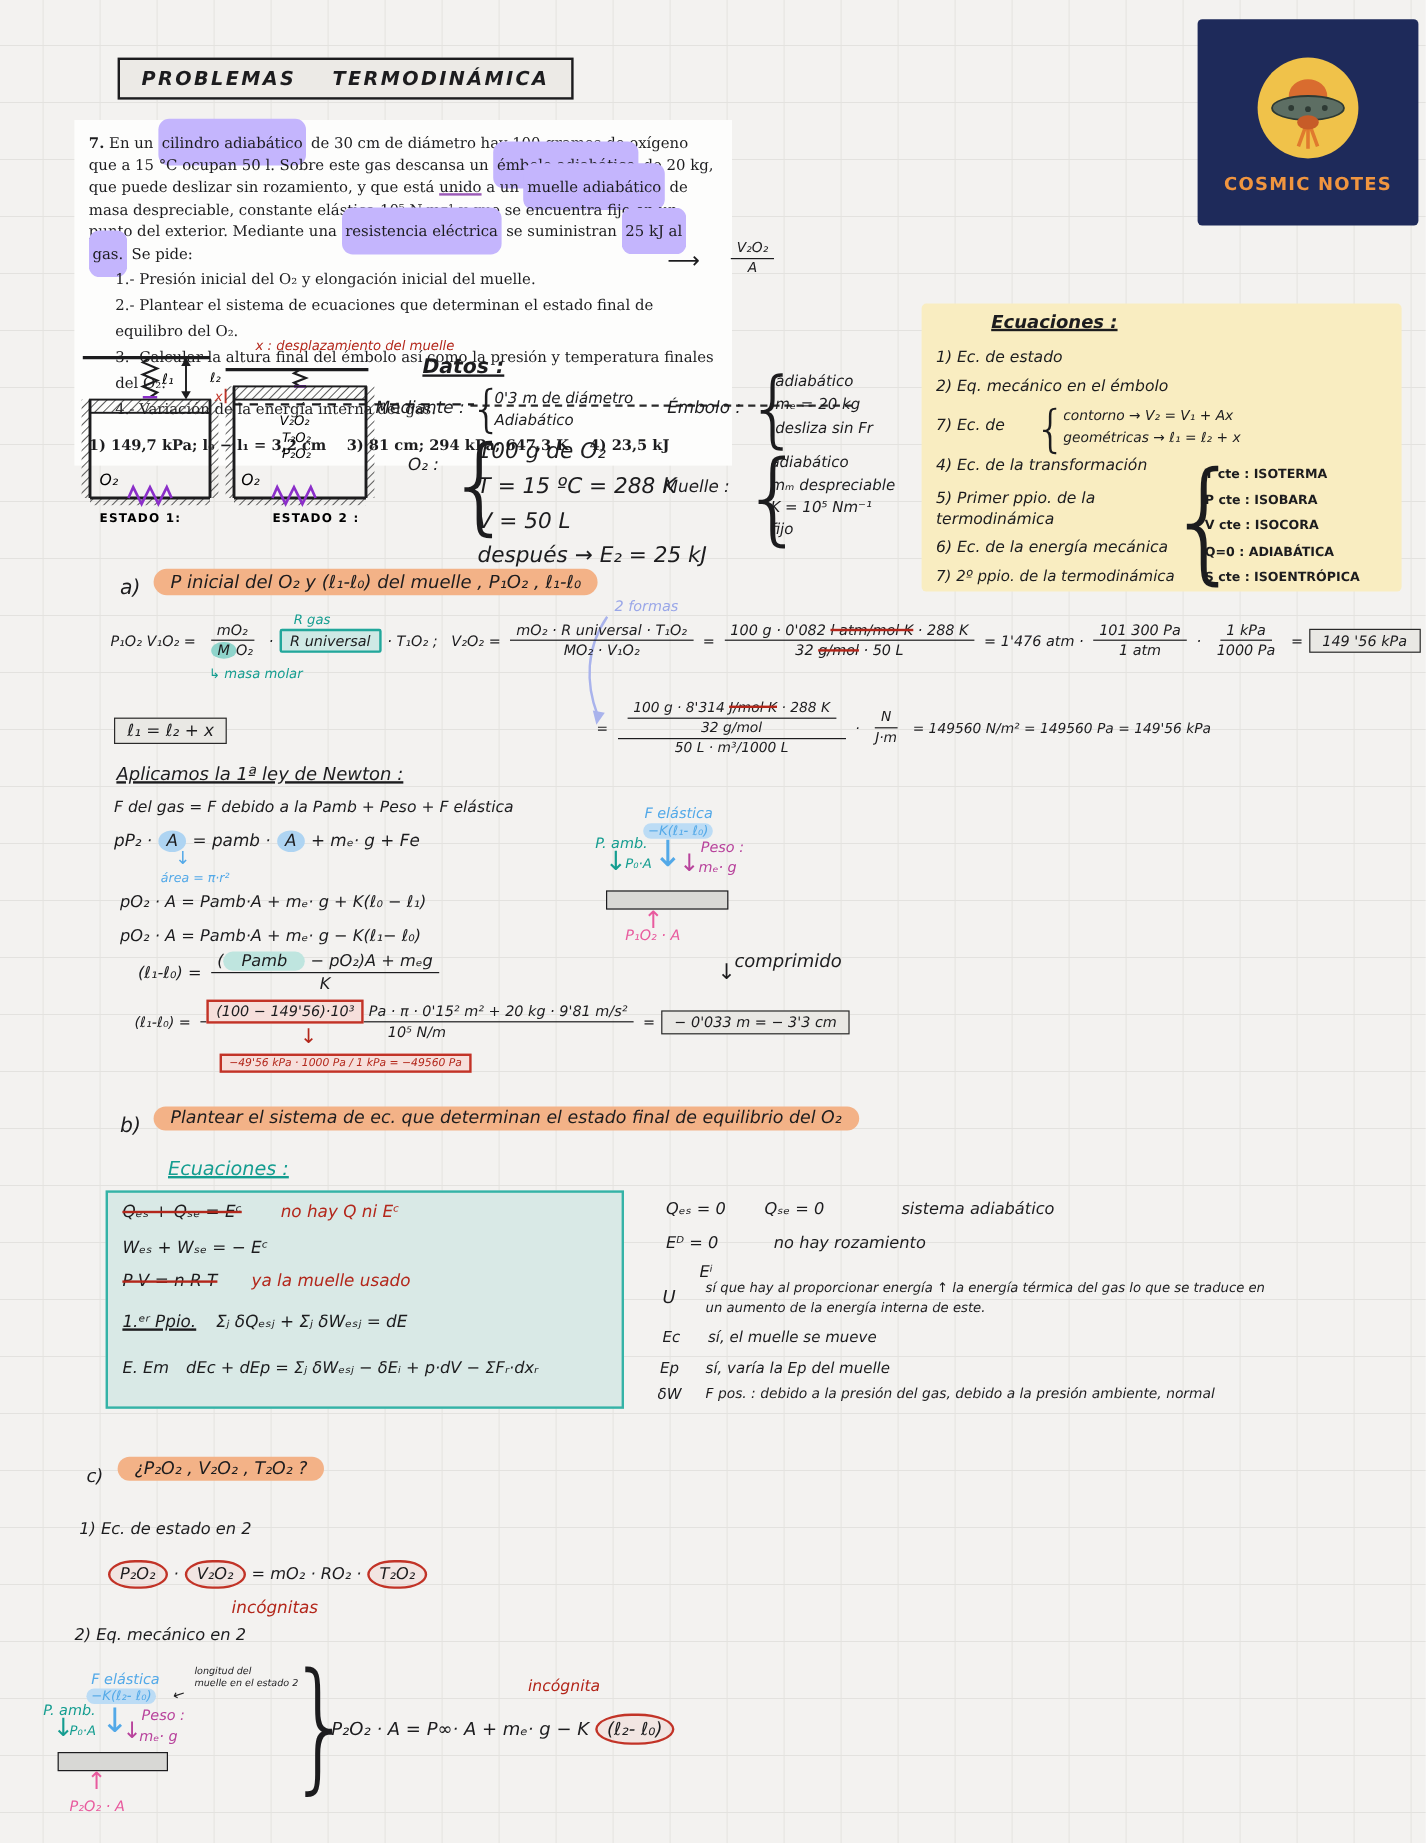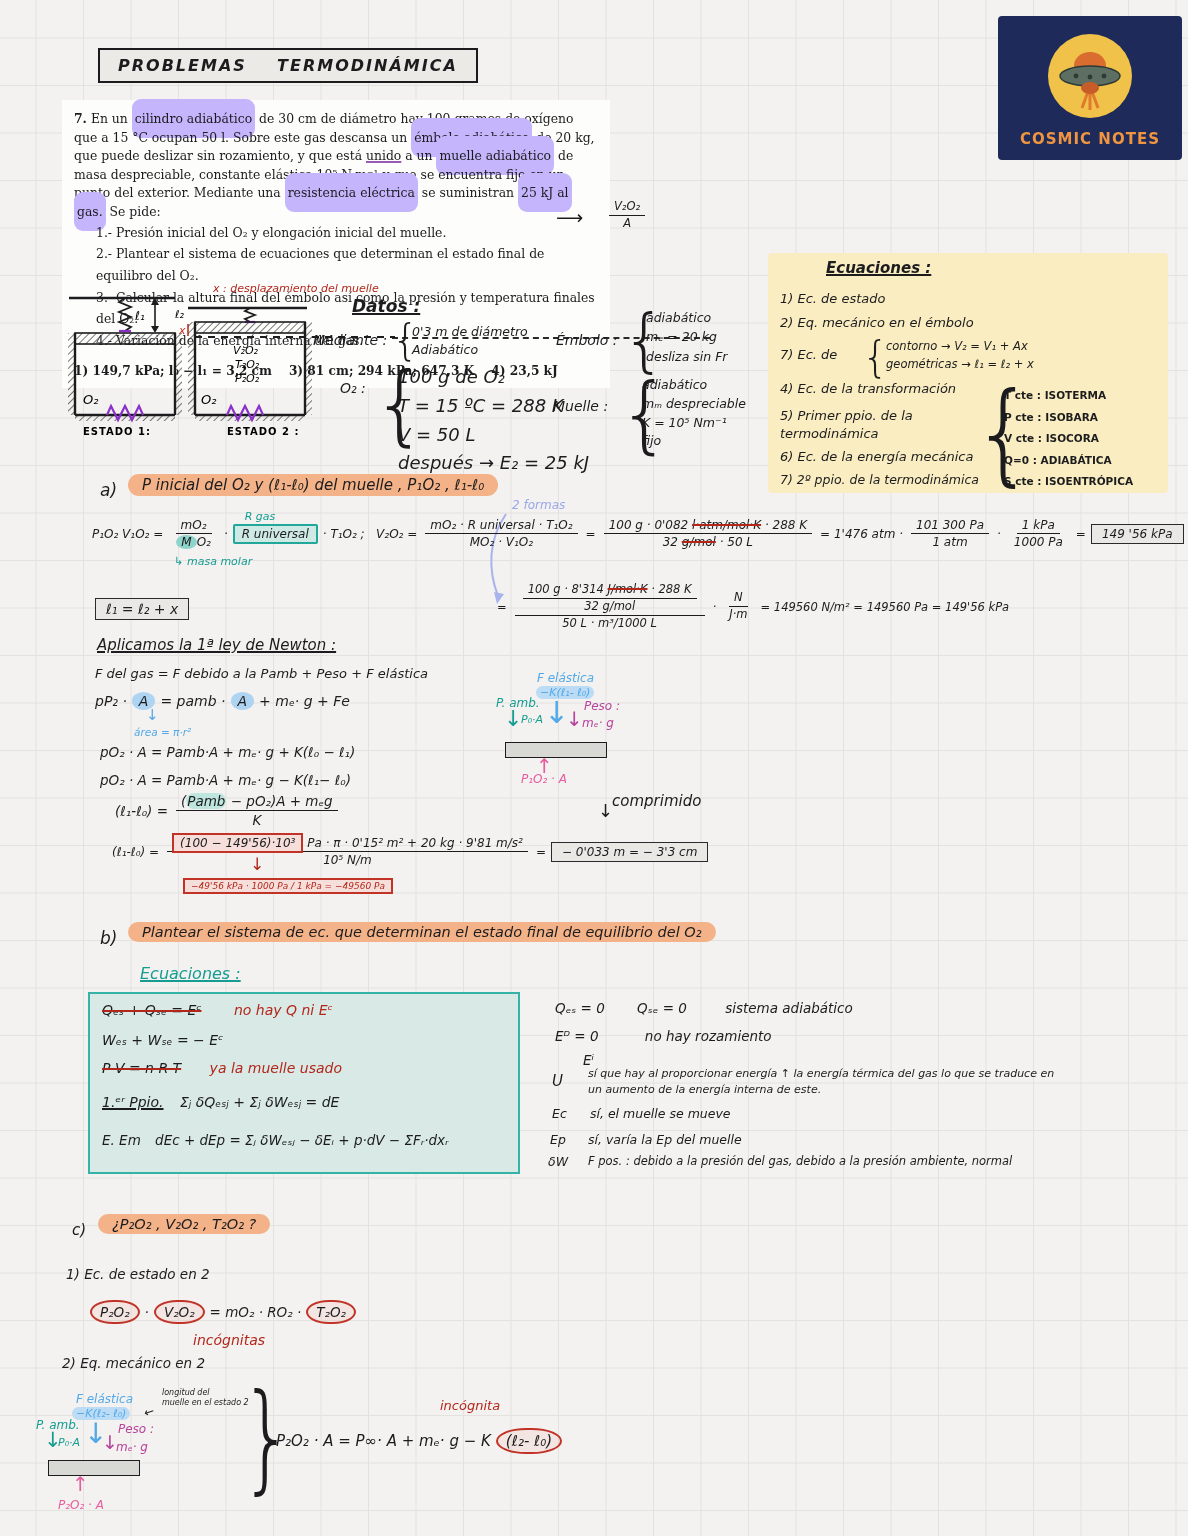--- a/index.html
+++ b/index.html
@@ -30,21 +30,21 @@
   .teal{color:#149d90;}
   .red{color:#b3271b;}
   .blue{color:#53a9e8;}
   .magenta{color:#b8439c;}
   .pink{color:#e85b9e;}
   .lav{color:#9aa7e8;}
   .hl-teal-box{border:2px solid #22a79b;background:#cfe9e5;padding:1px 7px;border-radius:2px;}
   .circ-teal{background:#8fd4cb;border-radius:50%;padding:0 5px;}
   .circ-blue{background:#aed4f2;border-radius:50%;padding:1px 7px;}
   .blue-blob{background:#bcdcf5;border-radius:12px;padding:0 4px;}
-  .hl-teal{background:#bfe5df;border-radius:8px;padding:0 1px;}
+  .hl-teal{background:#bfe5df;border-radius:8px;padding:0 15px;}
   .box-dark{border:1.6px solid #2a2a2a;background:#e9e8e4;padding:2px 10px;}
   .box-red{border:2px solid #c23327;background:#f6dfdb;padding:1px 6px;}
   .circ-red{border:2px solid #c23327;border-radius:50% / 55%;padding:2px 8px;background:rgba(235,120,110,0.10);}
   .strike-red{text-decoration:line-through;text-decoration-color:#b3271b;text-decoration-thickness:1.8px;}
   .underl{text-decoration:underline;text-decoration-thickness:1.5px;}
   .yellow-panel{background:#f9edc1;border-radius:4px;}
   .teal-panel{background:#d9e9e6;border:2px solid #35b3a7;}
   .dashline{border-top:2px dashed #2a2a2a;height:0;}
   .brace{font-style:normal;font-weight:200;line-height:1;color:#1c1c1e;}
   .fbd-rect{background:#d8d8d5;border:1.7px solid #1c1c1e;}
@@ -53,21 +53,21 @@
   .logo-text{color:#f0953f;font-weight:bold;font-size:15px;letter-spacing:1px;font-family:"DejaVu Sans",sans-serif;}
   .tiny-note{font-size:8px;line-height:1.2;font-style:italic;}
 </style>
 </head>
 <body>
 
 <div class="page">
 
   <div class="abs title-box pre" style="left:98px;top:48px;">PROBLEMAS    TERMODINÁMICA</div>
 
-  <div class="abs logo" style="left:998px;top:16px;width:184px;height:144px;">
+  <div class="abs logo" style="left:998px;top:16px;width:184px;height:172px;">
     <svg width="96" height="96" viewBox="0 0 96 96">
       <circle cx="48" cy="48" r="42" fill="#f0c24a"></circle>
       <path d="M48 58 L40 80 M48 58 L48 82 M48 58 L56 80" stroke="#e07a2e" stroke-width="3" fill="none"></path>
       <ellipse cx="48" cy="38" rx="16" ry="14" fill="#d96c2f"></ellipse>
       <ellipse cx="48" cy="48" rx="30" ry="10" fill="#5d6e63" stroke="#2e3a34" stroke-width="1.5"></ellipse>
       <circle cx="34" cy="48" r="2.4" fill="#2e3a34"></circle>
       <circle cx="48" cy="49" r="2.4" fill="#2e3a34"></circle>
       <circle cx="62" cy="48" r="2.4" fill="#2e3a34"></circle>
       <ellipse cx="48" cy="60" rx="9" ry="6" fill="#c75c28"></ellipse>
     </svg>
@@ -336,21 +336,21 @@
     </div>
     <div class="abs hand" style="left:12px;top:138px;font-size:13.5px;">
       <span>E. Em</span>
       <span style="margin-left:10px;">dEc + dEp =  Σⱼ δWₑₛⱼ − δEᵢ + p·dV − ΣFᵣ·dxᵣ</span>
     </div>
   </div>
 
   <div class="abs hand" style="left:555px;top:1000px;font-size:13.5px;">
     <span>Qₑₛ = 0</span>
     <span style="margin-left:28px;">Qₛₑ = 0</span>
-    <span style="margin-left:34px;">sistema adiabático</span>
+    <span style="margin-left:60px;">sistema adiabático</span>
   </div>
   <div class="abs hand" style="left:555px;top:1028px;font-size:13.5px;">
     <span>Eᴰ  = 0</span>
     <span style="margin-left:42px;">no hay  rozamiento</span>
   </div>
   <div class="abs hand" style="left:583px;top:1052px;font-size:13.5px;">Eⁱ</div>
   <div class="abs hand" style="left:552px;top:1072px;font-size:15px;">U</div>
   <div class="abs hand" style="left:588px;top:1066px;font-size:11px;width:470px;line-height:1.45;">sí que hay al proporcionar energía ↑ la energía térmica del gas lo que se traduce en un aumento de la energía interna de este.</div>
   <div class="abs hand" style="left:552px;top:1106px;font-size:12.5px;">Ec</div>
   <div class="abs hand" style="left:590px;top:1106px;font-size:12.5px;">sí, el muelle  se mueve</div>

